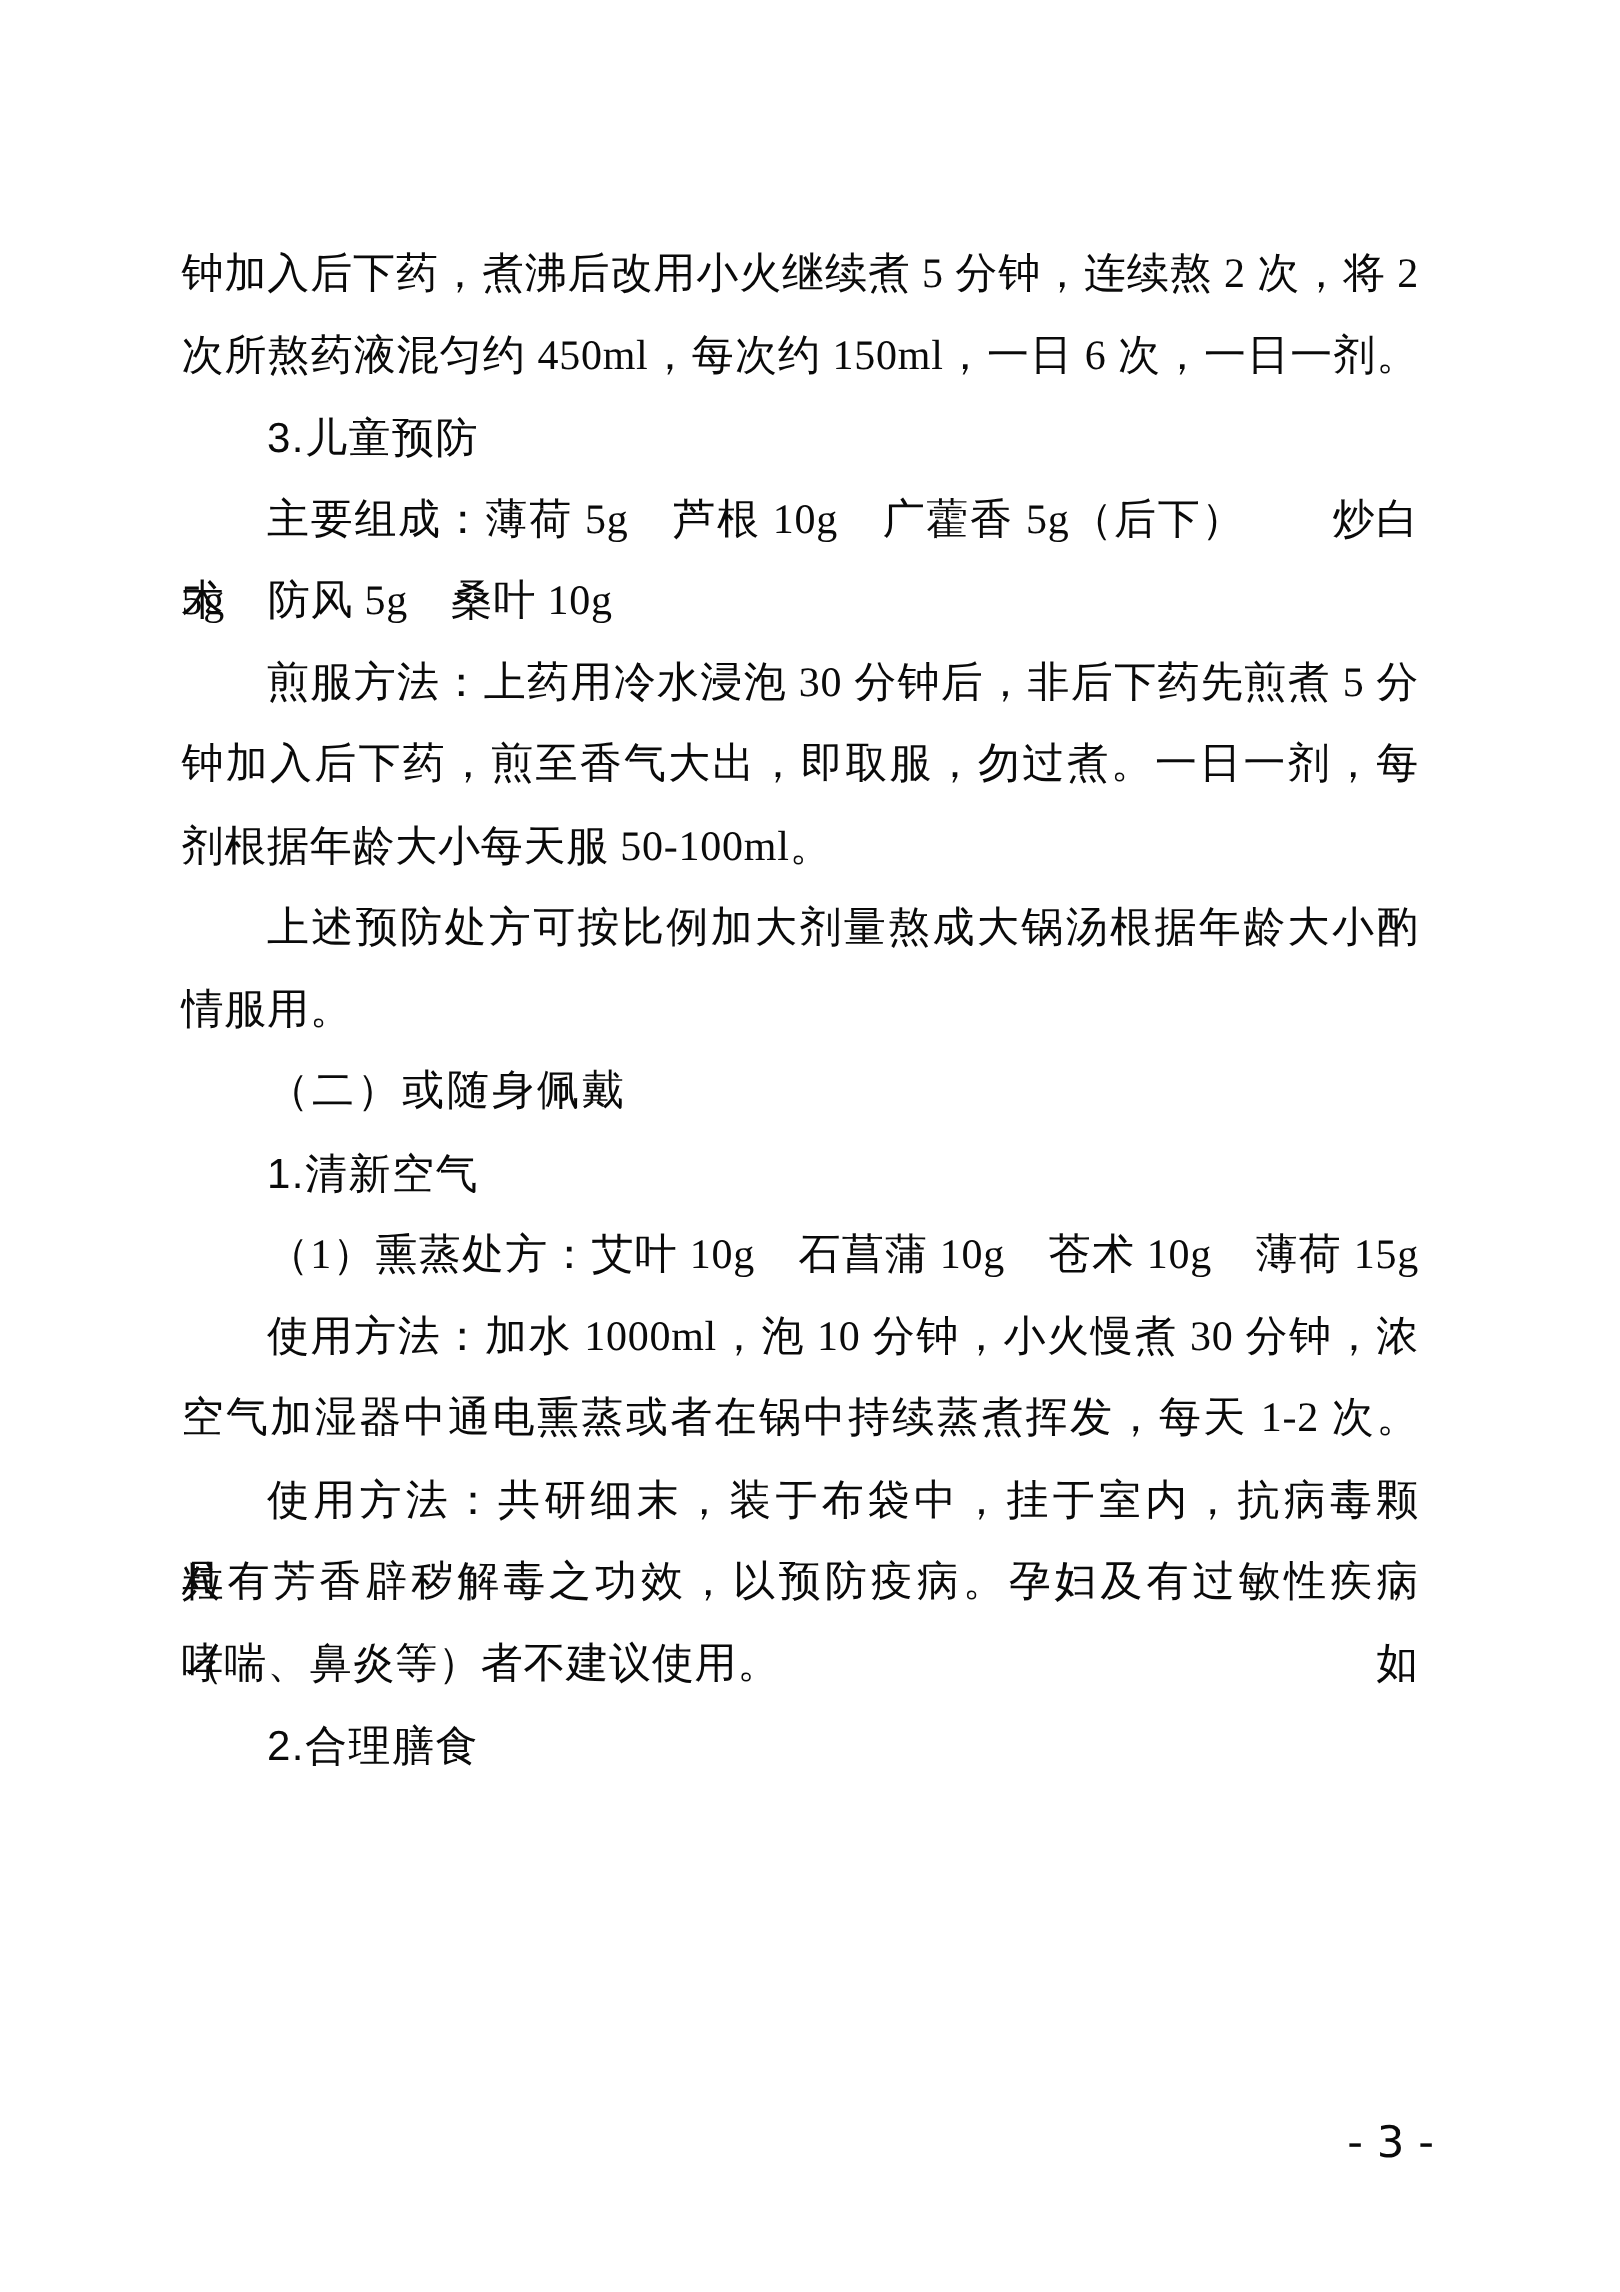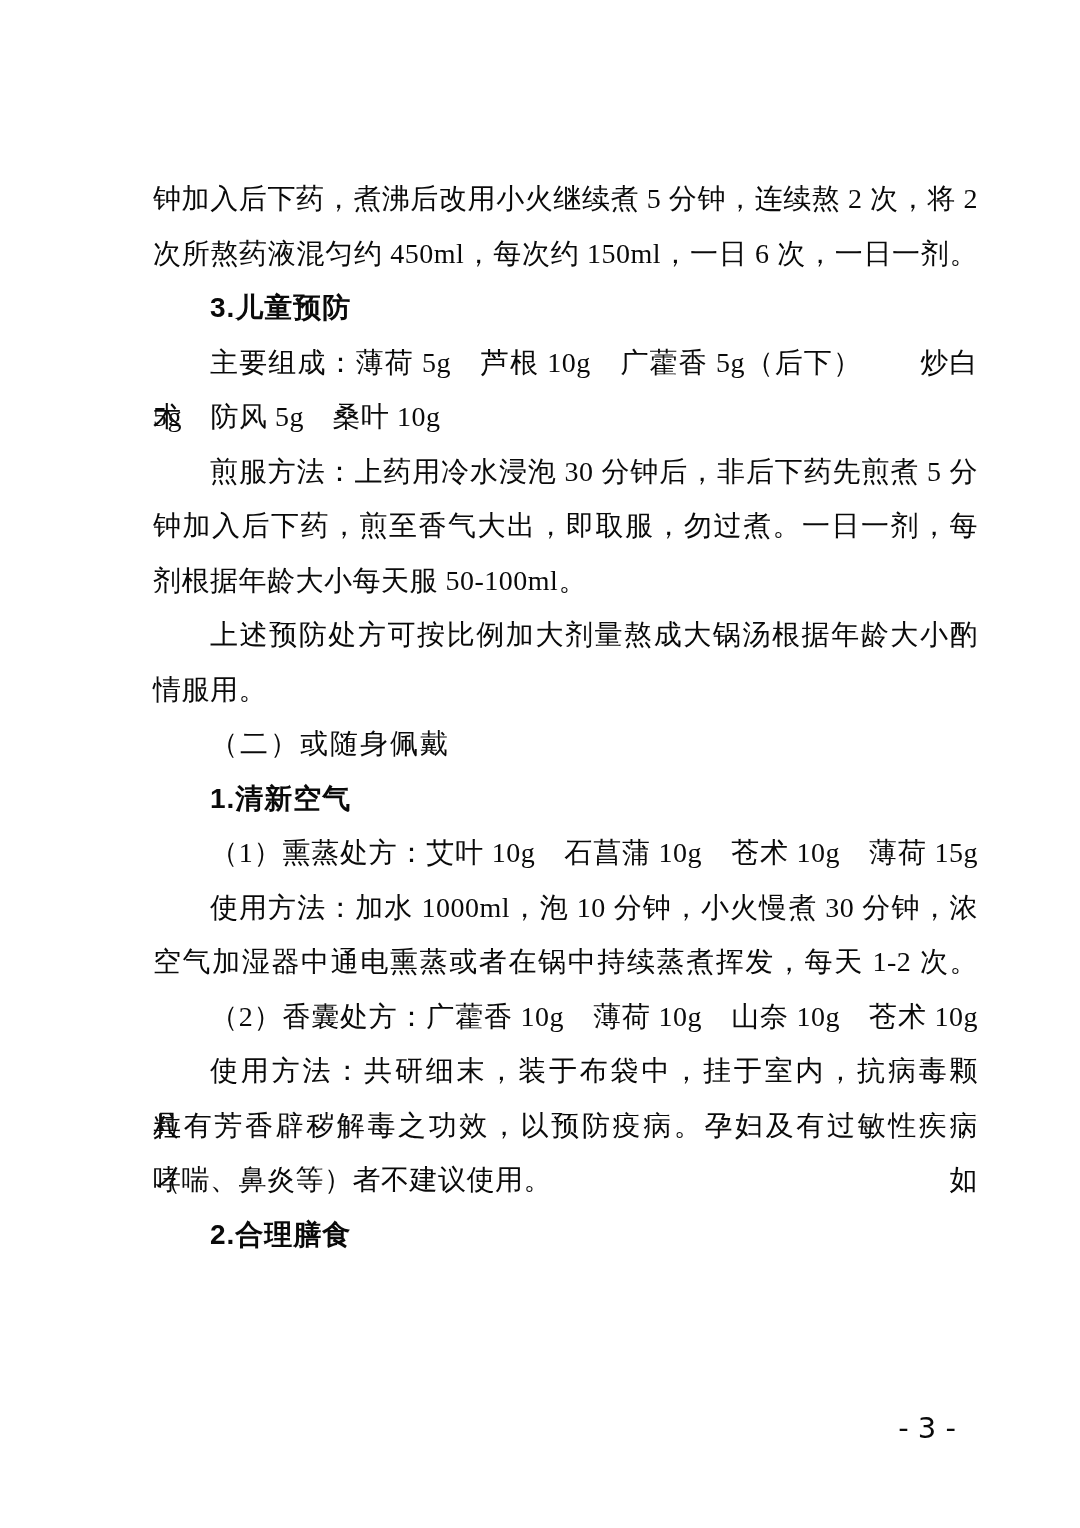--- a/index.html
+++ b/index.html
@@ -12,23 +12,22 @@
     width: 1080px;
     height: 1528px;
     background: #ffffff;
     overflow: hidden;
     font-family: "Liberation Serif", serif;
     color: #0a0a0a;
   }
   .text-column {
     position: absolute;
     left: 121px;
-    top: 172px;
+    top: 156px;
     width: 825px;
-    margin-left: 32px;
   }
   .ln {
     font-size: 28px;
     line-height: 54.5px;
     height: 54.5px;
     text-align: justify;
     text-align-last: left;
     letter-spacing: 0.5px;
     white-space: normal;
   }
@@ -36,21 +35,21 @@
   .ln.j {
     text-align-last: justify;
   }
   
   .ln.ind {
     text-indent: 57px;
   }
   
   .ln.hei {
     font-family: "Liberation Sans", sans-serif;
-    font-weight: 700;
+    font-weight: 400;
     letter-spacing: 1px;
   }
   
   .ln.kai {
     font-family: "Liberation Serif", serif;
     letter-spacing: 2px;
   }
   .page-footer {
     position: absolute;
     top: 1408px;
@@ -74,21 +73,20 @@
     <div class="ln ind j">煎服方法：上药用冷水浸泡 30 分钟后，非后下药先煎煮 5 分</div>
     <div class="ln j">钟加入后下药，煎至香气大出，即取服，勿过煮。一日一剂，每</div>
     <div class="ln">剂根据年龄大小每天服 50-100ml。</div>
     <div class="ln ind j">上述预防处方可按比例加大剂量熬成大锅汤根据年龄大小酌</div>
     <div class="ln">情服用。</div>
     <div class="ln ind kai">（二）或随身佩戴</div>
     <div class="ln ind hei">1.清新空气</div>
     <div class="ln ind j">（1）熏蒸处方：艾叶 10g　石菖蒲 10g　苍术 10g　薄荷 15g</div>
     <div class="ln ind j">使用方法：加水 1000ml，泡 10 分钟，小火慢煮 30 分钟，浓</div>
     <div class="ln j">空气加湿器中通电熏蒸或者在锅中持续蒸煮挥发，每天 1-2 次。</div>
-    <div class="ln ind j">（2）香囊处方：广藿香 10g　薄荷 10g　山奈 10g　苍术 10g</div>
     <div class="ln ind j">使用方法：共研细末，装于布袋中，挂于室内，抗病毒颗粒，</div>
     <div class="ln j">具有芳香辟秽解毒之功效，以预防疫病。孕妇及有过敏性疾病（如</div>
     <div class="ln">哮喘、鼻炎等）者不建议使用。</div>
     <div class="ln ind hei">2.合理膳食</div>
   </div>
 
   <div class="page-footer">- 3 -</div>
 </div>
 
 </body></html>

